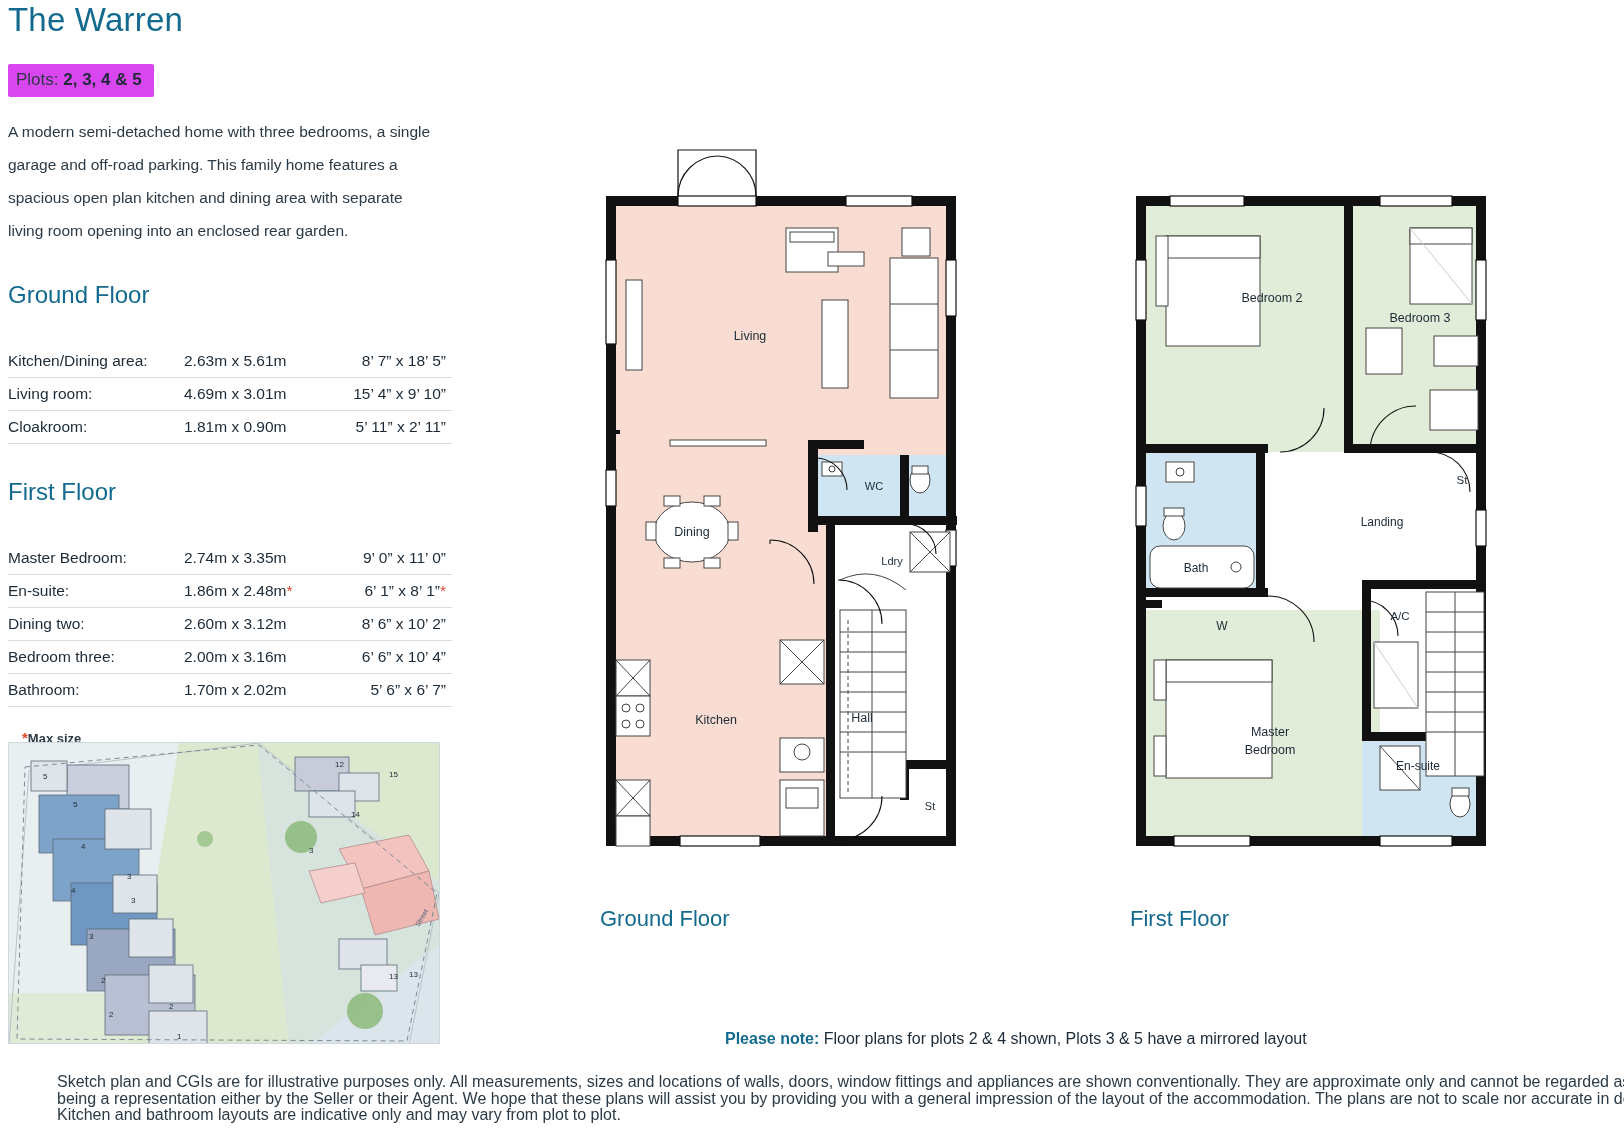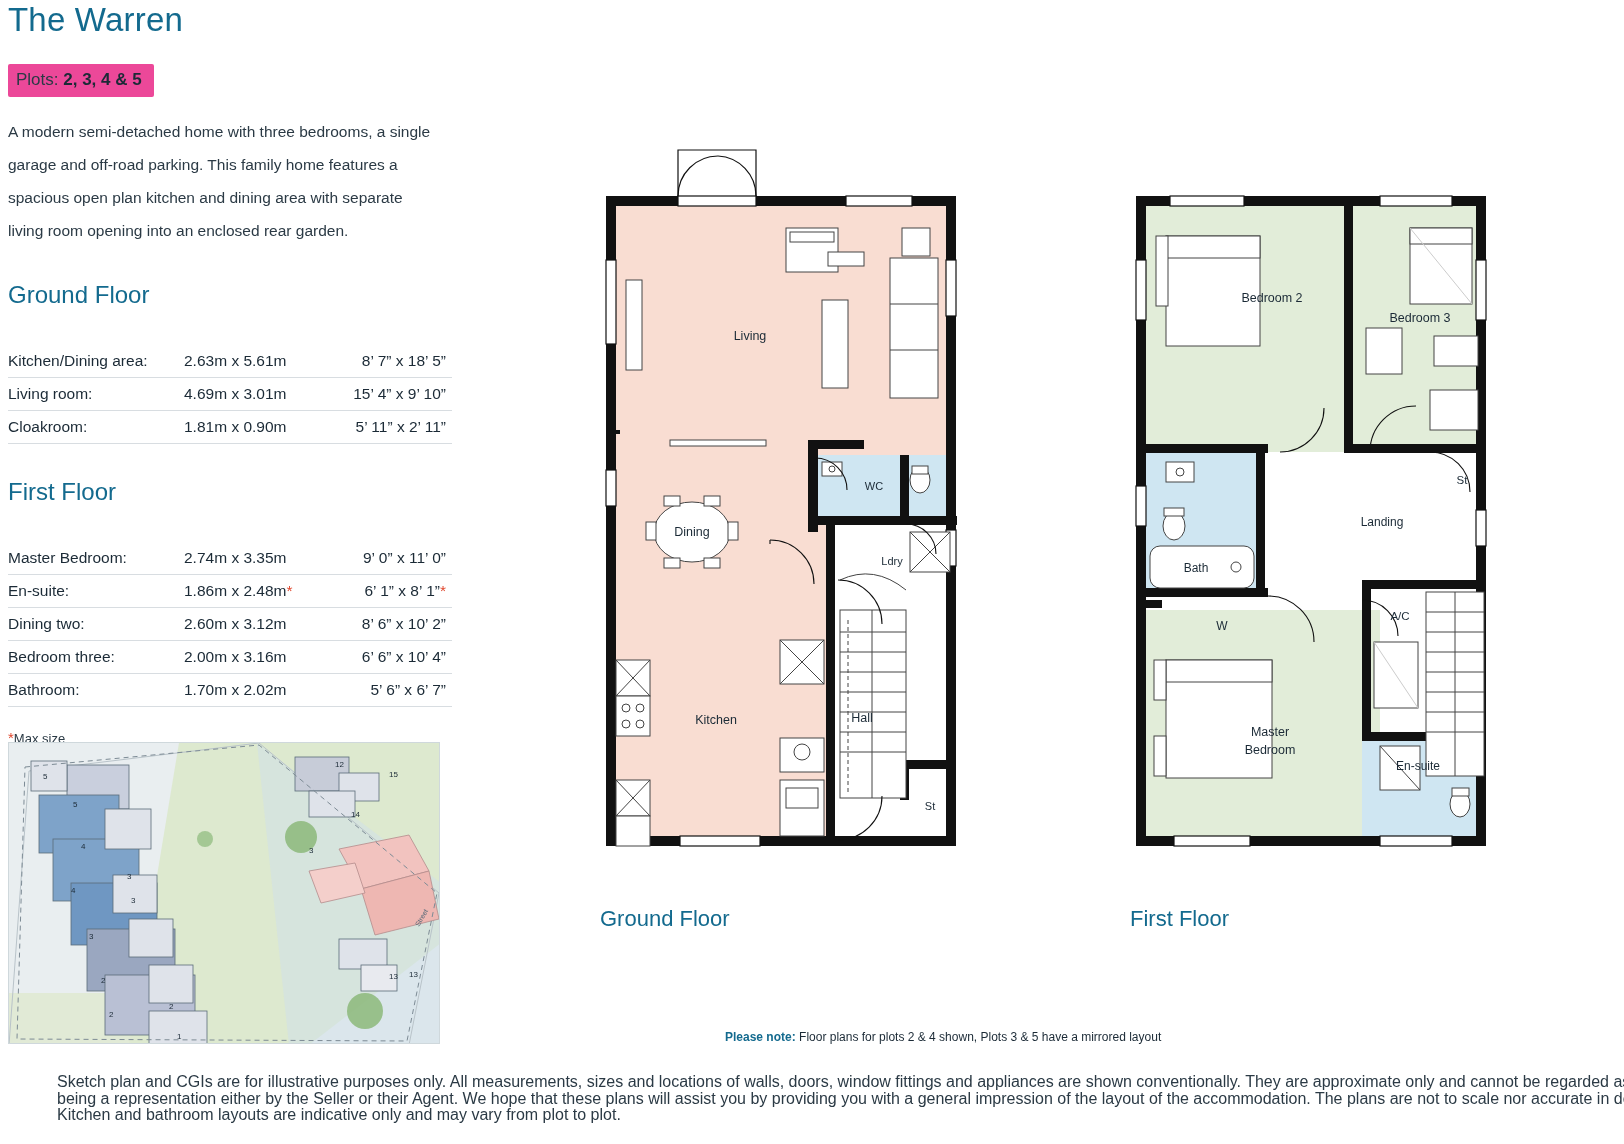--- a/index.html
+++ b/index.html
@@ -13,21 +13,21 @@
   }
   .page { position: relative; width: 1624px; height: 1144px; }
 
   
   .left { position: absolute; left: 6px; top: 0; width: 460px; }
   .title {
     font-size: 33px; color: #136a8e; font-weight: 400;
     letter-spacing: .2px; margin: 0 0 24px 2px; line-height: 40px;
   }
   .plots-badge {
-    display: inline-block; background: #ec4899; color: #1b2a36;
+    display: inline-block; background: #d946ef; color: #1b2a36;
     font-size: 17px; padding: 6px 12px 7px 8px; border-radius: 2px;
     margin-left: 2px;
   }
   .plots-badge .label { color: #2b3a45; }
   .plots-badge .vals { font-weight: bold; }
   .desc {
     margin: 18px 2px 0 2px; font-size: 15.5px; line-height: 33px;
     color: #2b3a45; width: 430px;
   }
   .section-title {
@@ -39,38 +39,38 @@
     border-bottom: 1px solid #d8dde1;
     font-size: 15.5px; padding: 7px 0 7px 0; color: #1b2a36;
     white-space: nowrap;
   }
   table.rooms td.name  { width: 176px; }
   table.rooms td.metric{ width: 150px; text-align: left; }
   table.rooms td.imp   { width: 118px; text-align: right; padding-right: 6px; }
   td.indent { padding-left: 10px; }
   .star { color: #e0462c; }
   .maxsize {
-    margin: 22px 0 6px 2px; font-size: 13px; color: #2b3a45;
+    margin: 22px 0 6px 16px; font-size: 13px; color: #2b3a45; font-weight: bold;
   }
   .maxsize .star { font-size: 15px; }
 
   
   .siteplan {
     position: absolute; left: 8px; top: 742px; width: 432px; height: 302px;
     background: #e8eef0; border: 1px solid #cfd8dc; overflow: hidden;
   }
 
   
   .plan-wrap { position: absolute; }
   .plan-caption {
     font-size: 22px; color: #136a8e; font-weight: 400;
   }
   .note {
     position: absolute; left: 725px; top: 1030px;
-    font-size: 12px; color: #1b2a36;
+    font-size: 16px; color: #1b2a36;
   }
   .note b { color: #136a8e; }
   .disclaimer {
     position: absolute; left: 10px; top: 1074px; width: 1604px;
     font-size: 16px; line-height: 16.5px; color: #2b3a45; margin-left: 47px;
   }
   svg text { font-family: "Liberation Sans", sans-serif; }
 </style>
 </head>
 <body>

